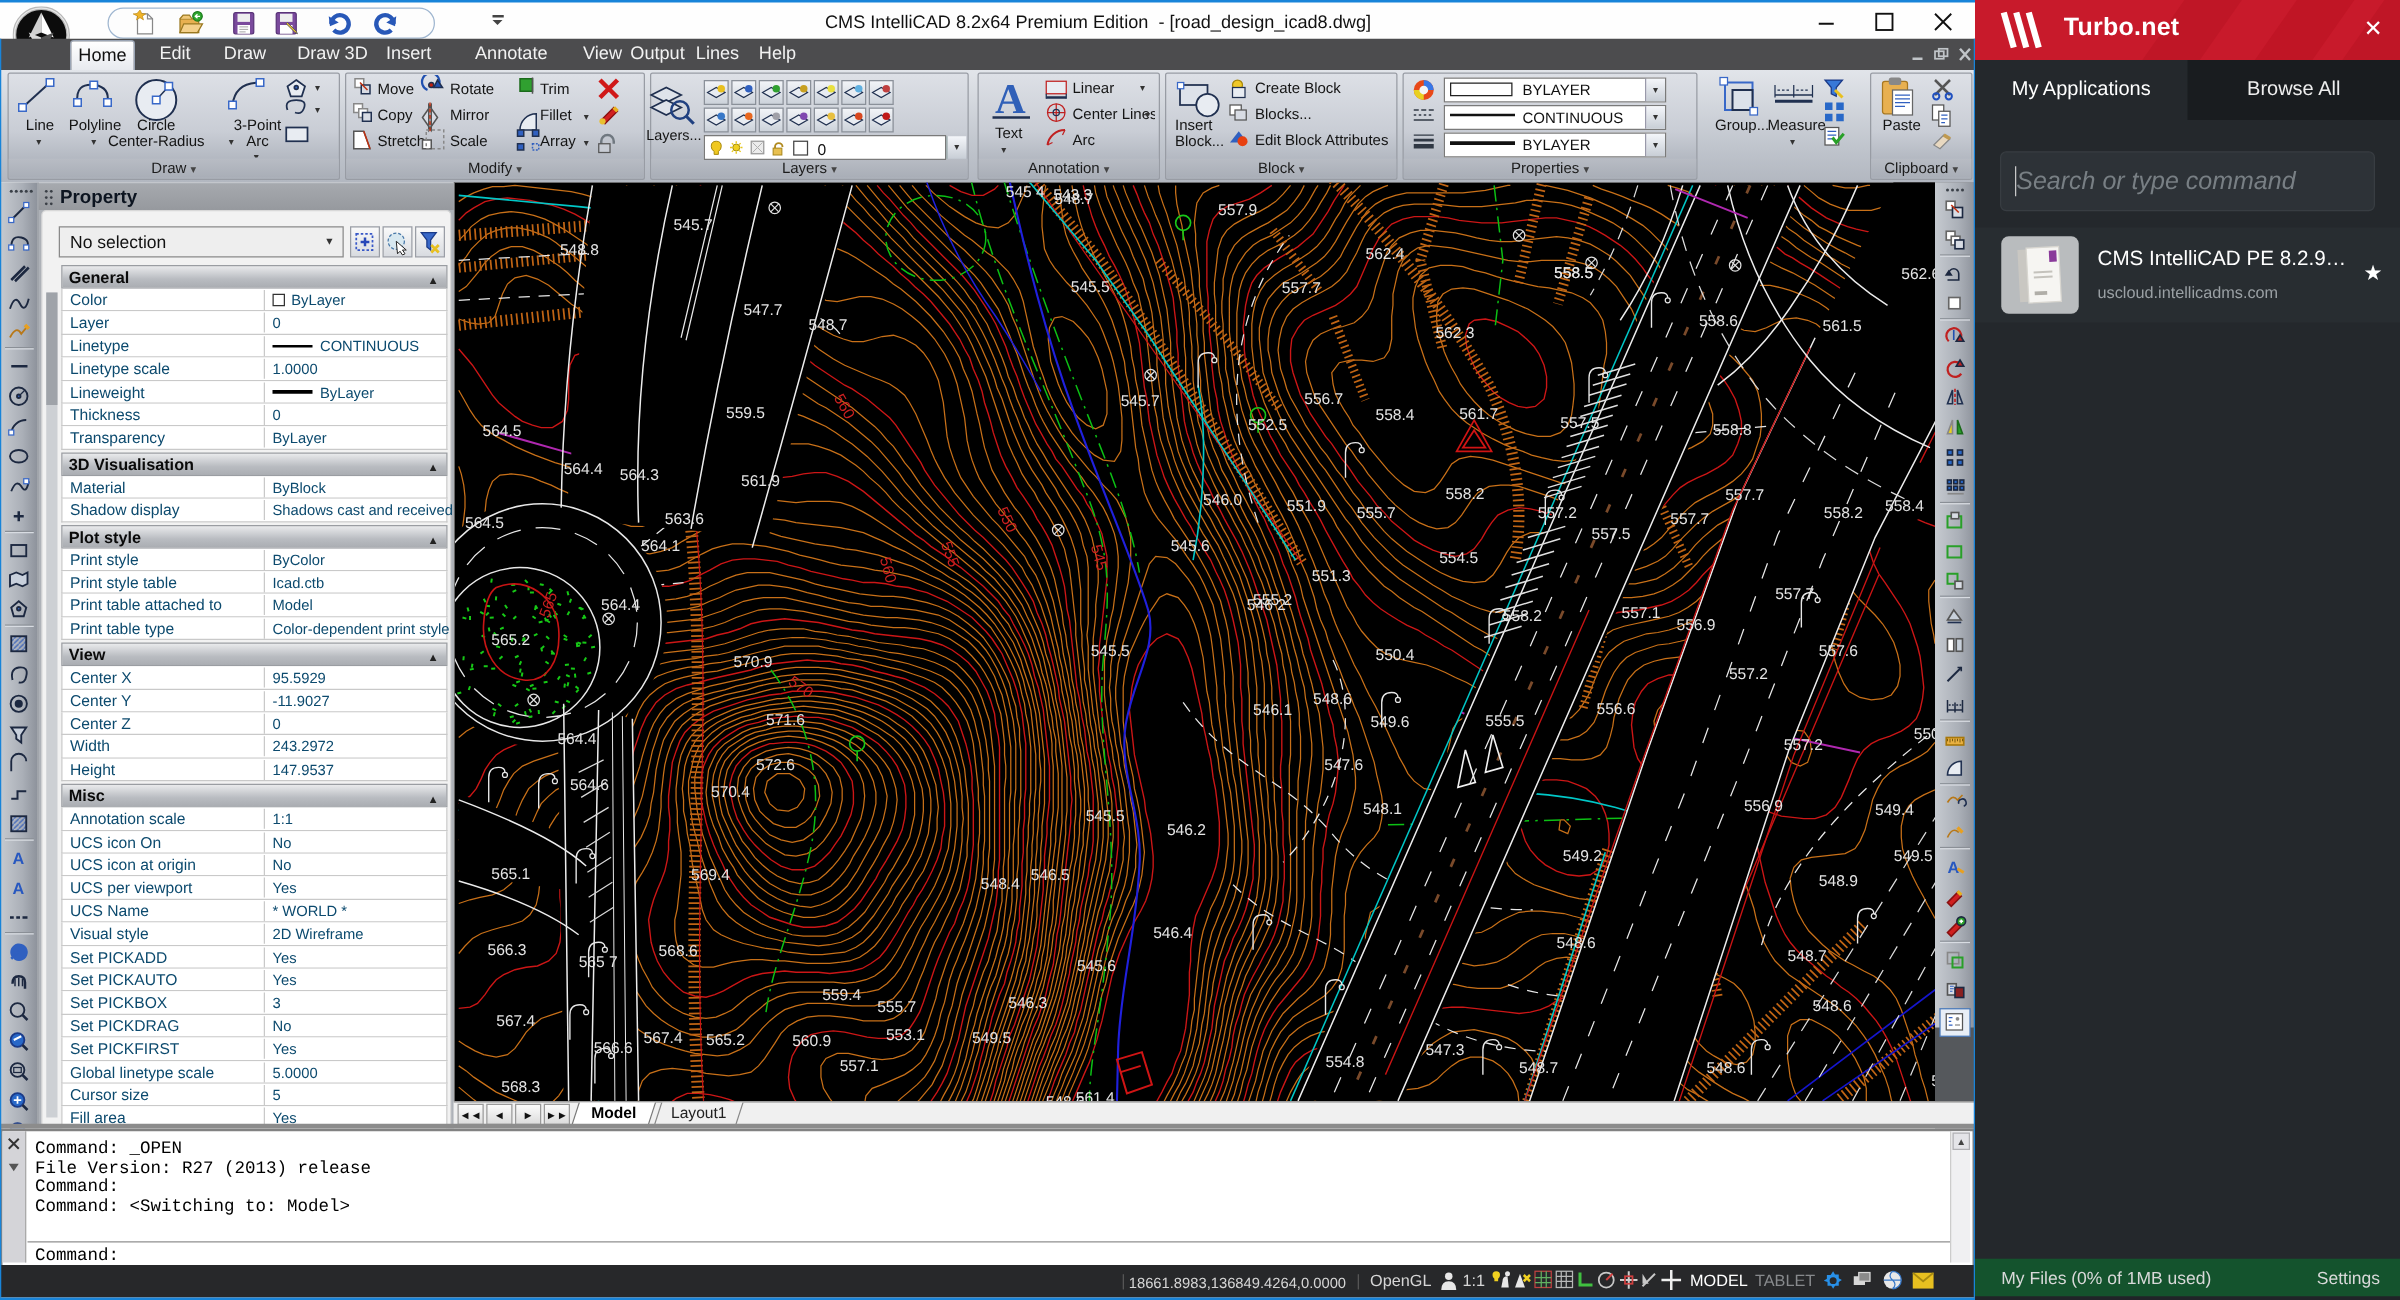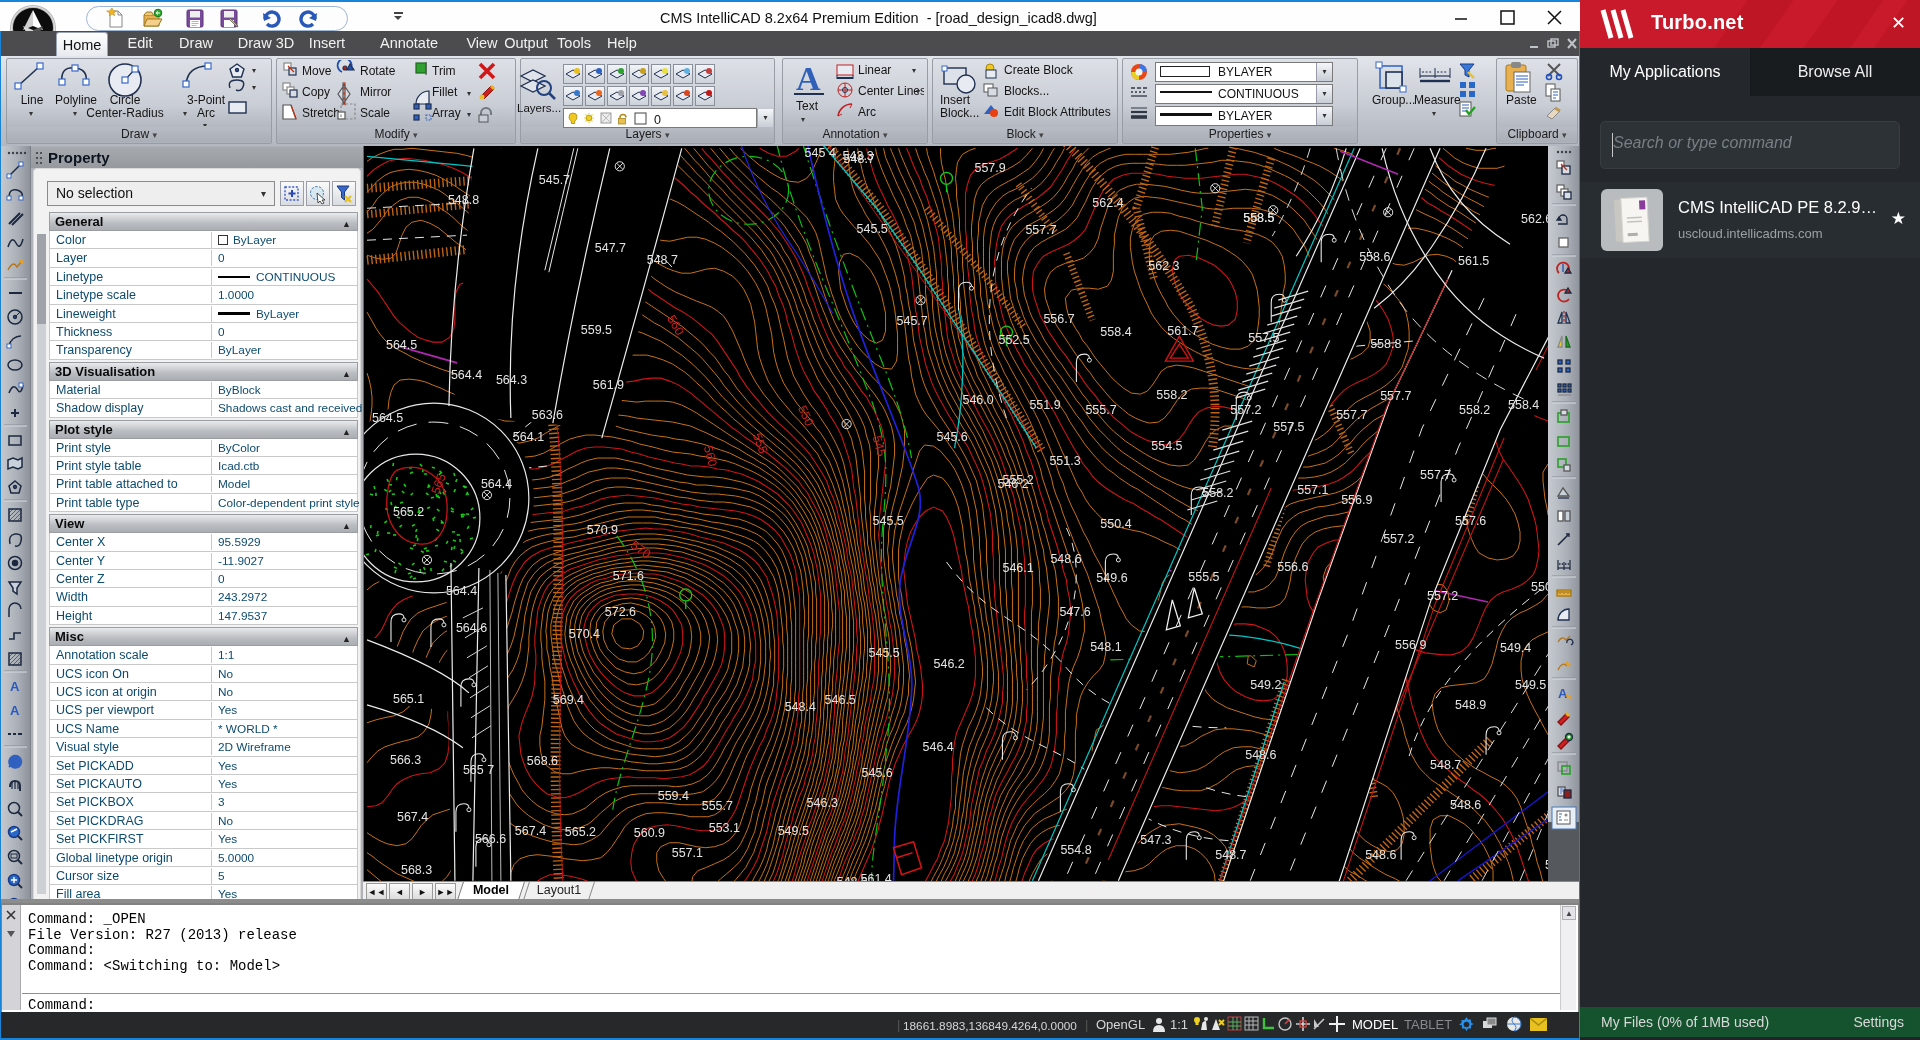--- a/index.html
+++ b/index.html
@@ -43,21 +43,21 @@
 #turbo{position:absolute;left:1580px;top:0;width:340px;height:1032px;background:#24282c}
 #thead{position:absolute;left:0;top:0;width:340px;height:48px;background:#c81a2b;overflow:hidden}
 #thead .stripe{position:absolute;top:-20px;width:46px;height:90px;background:#bf1626;transform:skewX(-35deg)}
 #tlogo{position:absolute;left:19px;top:9px;width:36px;height:30px}
 #ttitle{position:absolute;left:71px;top:11px;font-size:20px;font-weight:bold;color:#fff;letter-spacing:.2px}
 #tclose{position:absolute;right:14px;top:12px;font-size:18px;color:#fff;font-weight:300}
 #ttabs{position:absolute;left:0;top:48px;width:340px;height:48px;background:#24282c}
 #tbrowse{position:absolute;left:170px;top:0;width:170px;height:48px;background:#191c1f;color:#eee;font-size:16px;text-align:center;line-height:48px}
 #tmyapp{position:absolute;left:0;top:0;width:170px;height:48px;color:#fff;font-size:16px;text-align:center;line-height:48px}
 #tsearch{position:absolute;left:20px;top:121px;width:300px;height:48px;background:#2d3237;border:1px solid #383d42;border-radius:5px}
-#tsearch span{position:absolute;left:12px;top:12px;font-style:italic;font-size:16px;color:#787f84}
+#tsearch span{position:absolute;left:12px;top:12px;font-style:italic;font-size:20px;color:#787f84}
 #tapp{position:absolute;left:0;top:182px;width:340px;height:76px;background:#282d31}
 #tappicon{position:absolute;left:21px;top:7px;width:62px;height:62px;background:#b9bcbe;border-radius:6px}
 #tappname{position:absolute;left:98px;top:16px;font-size:16.5px;color:#fff;white-space:nowrap}
 #tappurl{position:absolute;left:98px;top:44px;font-size:13px;color:#9aa0a4}
 #tstar{position:absolute;right:14px;top:26px;color:#fff;font-size:17px}
 #tbottom{position:absolute;left:0;top:1007px;width:340px;height:30px;background:#14532d;color:#d9d9d9;font-size:14px}
 svg text{font-family:"Liberation Sans",sans-serif}
 </style></head>
 <body>
 <div id="app">
@@ -116,21 +116,21 @@
 </div>
 <div id="menubar">
   <div id="mihome" style="left:56px;width:52px">Home</div>
   <div class="mi" style="left:116px;width:48px">Edit</div>
   <div class="mi" style="left:170px;width:52px">Draw</div>
   <div class="mi" style="left:230px;width:72px">Draw 3D</div>
   <div class="mi" style="left:302px;width:50px">Insert</div>
   <div class="mi" style="left:364px;width:90px">Annotate</div>
   <div class="mi" style="left:460px;width:44px">View</div>
   <div class="mi" style="left:504px;width:44px">Output</div>
-  <div class="mi" style="left:554px;width:40px">Tools</div>
+  <div class="mi" style="left:554px;width:40px">Lines</div>
   <div class="mi" style="left:600px;width:44px">Help</div>
   <svg class="abs" style="left:1528px;top:7px" width="50" height="12" viewBox="0 0 50 12">
     <path d="M2,9 h8" stroke="#c0c4c8" stroke-width="2"></path>
     <rect x="20" y="3" width="7" height="6" fill="none" stroke="#c0c4c8" stroke-width="1.4"></rect>
         <rect x="23" y="1" width="7" height="6" fill="none" stroke="#c0c4c8" stroke-width="1.4"></rect>
     <path d="M40,1 l8,9 M40,10 l8,-9" stroke="#c0c4c8" stroke-width="2"></path>
   </svg>
 </div>
 <div id="ribbon">
       <div class="rpanel" style="left:6px;width:266px">
@@ -1243,21 +1243,21 @@
         </div>
         <div class="prow" style="top:642.8px">
           <span class="pl">Set PICKDRAG</span>
           <span class="pv">No</span>
         </div>
         <div class="prow" style="top:661.2px">
           <span class="pl">Set PICKFIRST</span>
           <span class="pv">Yes</span>
         </div>
         <div class="prow" style="top:679.6px">
-          <span class="pl">Global linetype origin</span>
+          <span class="pl">Global linetype scale</span>
           <span class="pv">5.0000</span>
         </div>
         <div class="prow" style="top:698.0px">
           <span class="pl">Cursor size</span>
           <span class="pv">5</span>
         </div>
         <div class="prow" style="top:716.4px">
           <span class="pl">Fill area</span>
           <span class="pv">Yes</span>
         </div>

